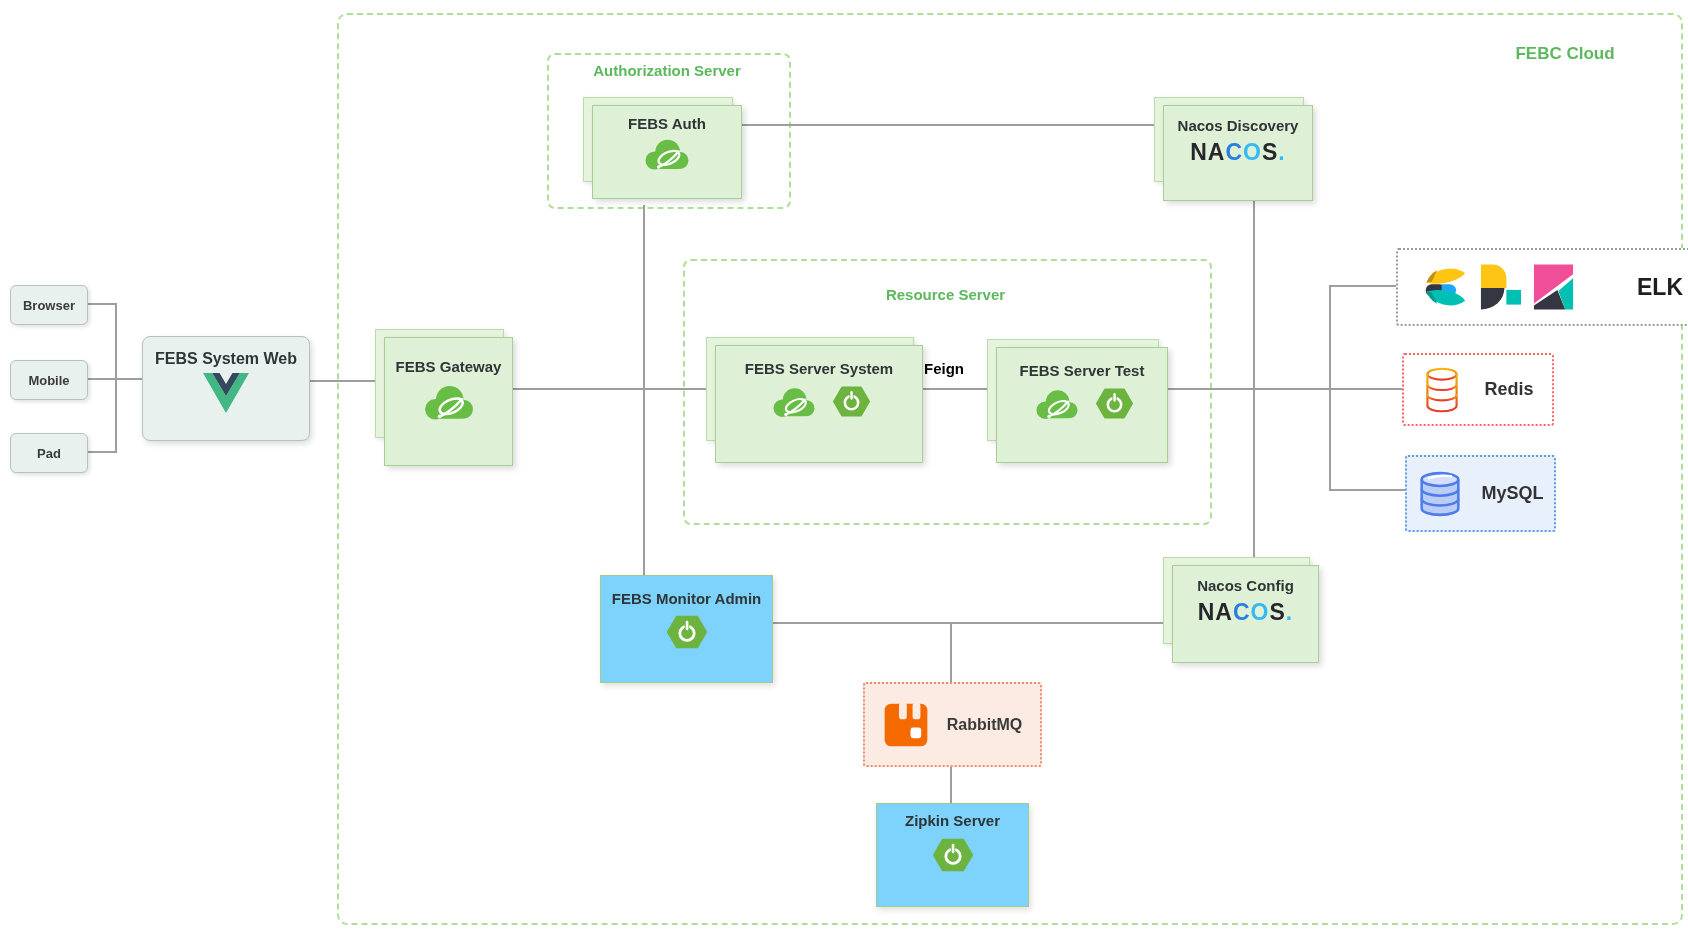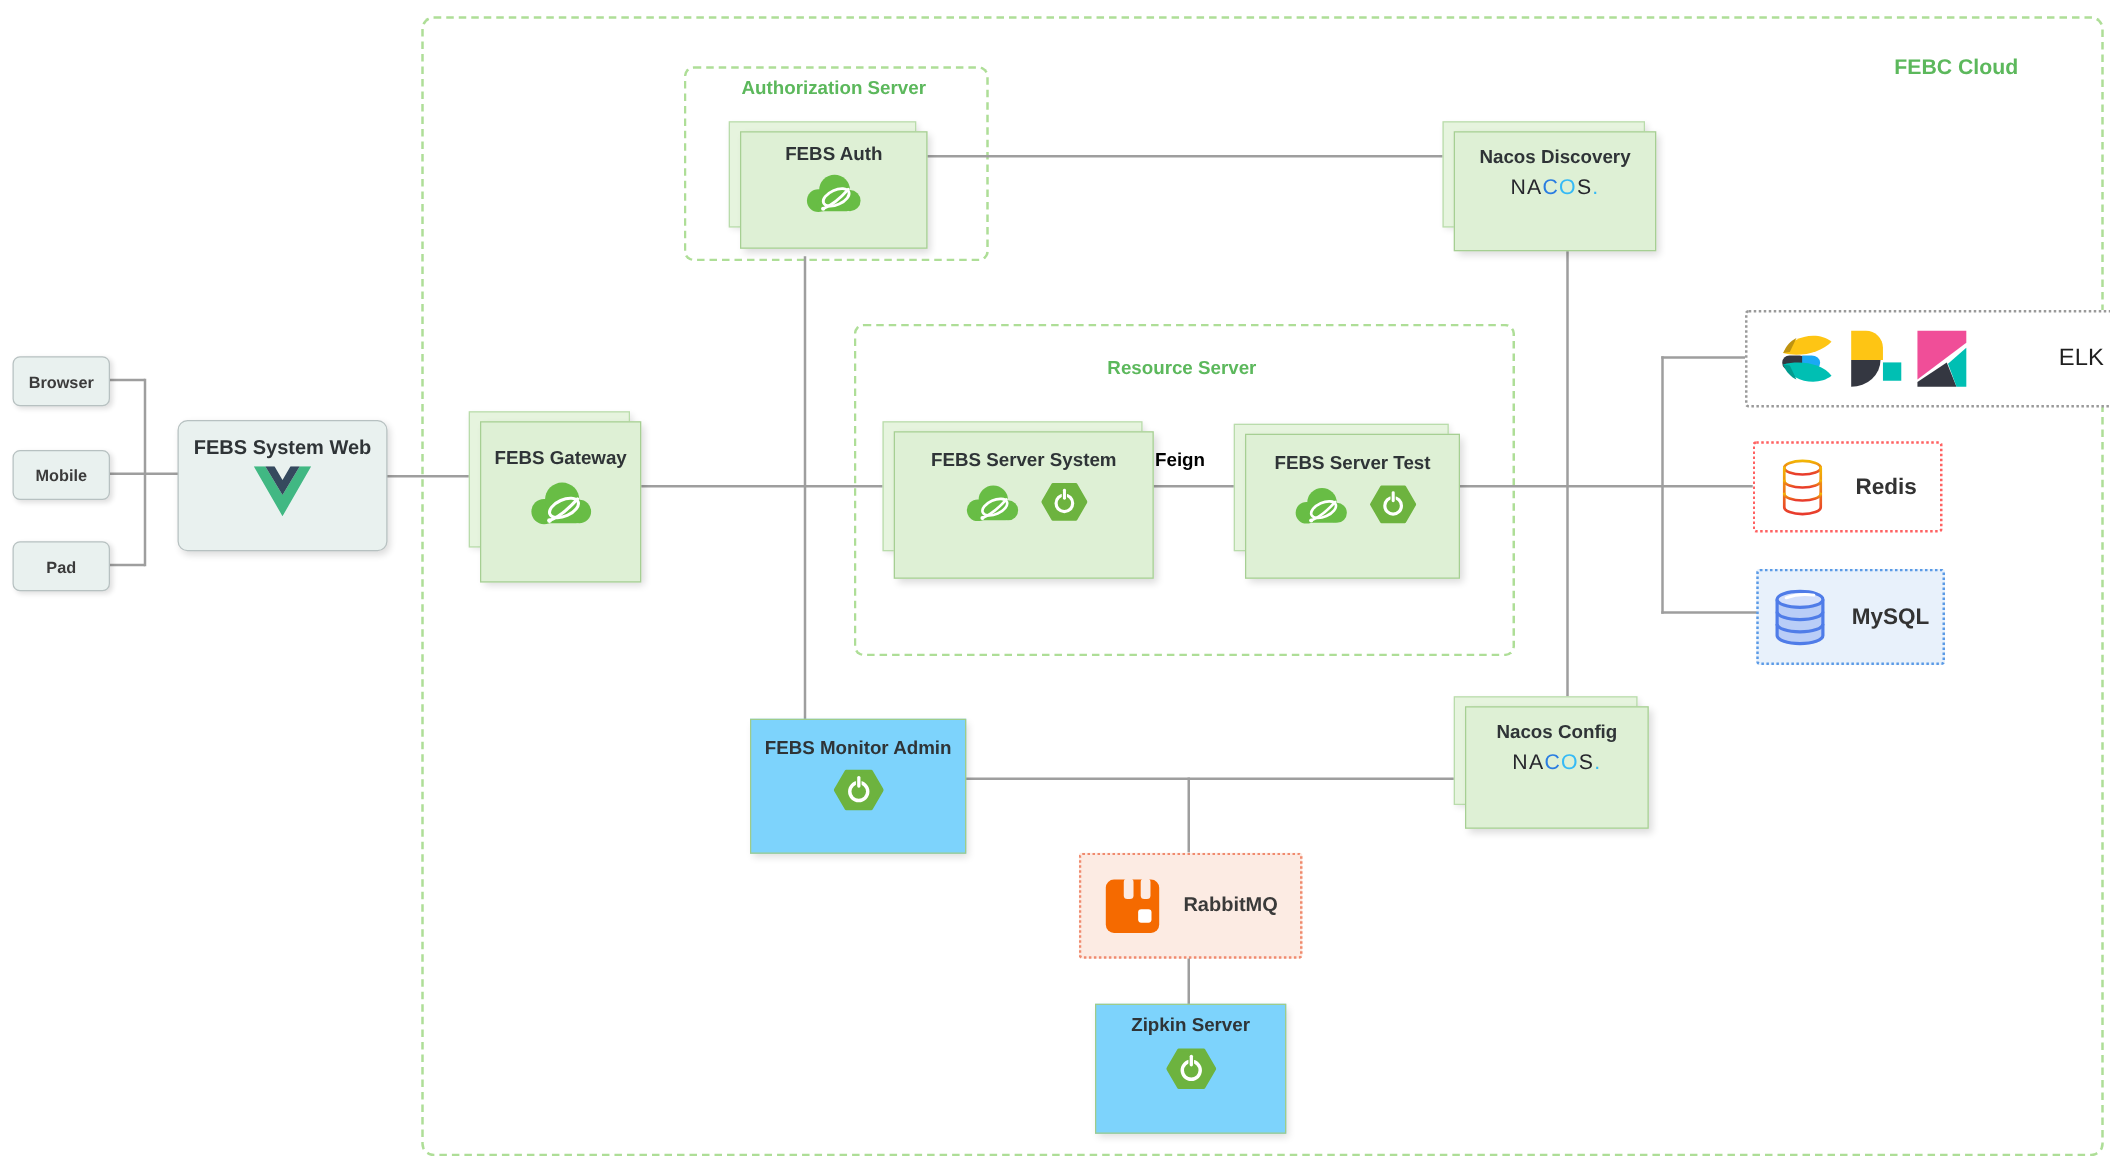--- a/index.html
+++ b/index.html
@@ -34,29 +34,29 @@
   .stack .front{position:relative;width:100%;height:100%;background:#def0d5;border:1.5px solid #a6cf93;
                box-shadow:3px 3px 6px rgba(0,0,0,.14);display:flex;flex-direction:column;align-items:center;}
 
   
   .green-node{position:absolute;z-index:3;background:#7dd3fc;border:1.5px solid #9fcc8a;
               box-shadow:2px 3px 6px rgba(0,0,0,.13);display:flex;flex-direction:column;align-items:center;}
 
   .icon-row{display:flex;align-items:center;gap:14px;}
 
   
-  .nacos-wordmark{font-weight:400;font-size:17px;letter-spacing:1px;color:#26262c;line-height:1;}
+  .nacos-wordmark{font-weight:700;font-size:23px;letter-spacing:1px;color:#26262c;line-height:1;}
   .nacos-wordmark .nc{color:#2a7de1;}
   .nacos-wordmark .no{color:#35baf6;}
   .nacos-wordmark .ndot{color:#35baf6;}
 
   
   .elk-node{position:absolute;z-index:3;background:#fff;border:2px dotted #9a9a9a;border-radius:3px;
             display:flex;align-items:center;padding:0 26px 0 24px;gap:10px;}
-  .elk-text{font-weight:400;font-size:19px;color:#1f1f1f;margin-left:auto;}
+  .elk-text{font-weight:700;font-size:23px;color:#1f1f1f;margin-left:auto;}
   .redis-node{position:absolute;z-index:3;background:#fff;border:2px dotted #ff6262;border-radius:3px;
             display:flex;align-items:center;justify-content:center;gap:22px;}
   .mysql-node{position:absolute;z-index:3;background:#e8f1fb;border:2px dotted #5a9ae6;border-radius:3px;
             display:flex;align-items:center;justify-content:center;gap:18px;}
   .db-text{font-weight:700;font-size:18px;color:#333;}
 
   
   .rabbit-node{position:absolute;z-index:3;background:#fcebe3;border:2px dotted #f08a6e;border-radius:3px;
             display:flex;align-items:center;justify-content:center;gap:18px;}
   .rabbit-text{font-weight:700;font-size:16px;color:#3a3a3a;}
@@ -145,21 +145,21 @@
             <circle cx="60" cy="39" r="13"></circle>
           <rect x="19" y="37" width="44" height="15" rx="7"></rect>
         </g>
         <ellipse cx="43" cy="35" rx="17" ry="9" fill="none" stroke="#fff" stroke-width="3.4" transform="rotate(-24 43 35)"></ellipse>
         <path d="M27 49 Q42 43 58 25" fill="none" stroke="#fff" stroke-width="3.4" stroke-linecap="round"></path>
         <circle cx="27" cy="49" r="2.6" fill="#fff"></circle>
       </svg>
     </div>
   </div>
 
-  <div class="stack" style="left:1163px;top:105px;width:160px;height:83px;">
+  <div class="stack" style="left:1163px;top:105px;width:148px;height:83px;">
     <div class="back"></div>
     <div class="front" style="padding-top:11px;gap:7px;">
       <div class="nlabel">Nacos Discovery</div>
       <div class="nacos-wordmark">
         <span>NA</span><span class="nc">C</span><span class="no">O</span><span>S</span><span class="ndot">.</span>
       </div>
     </div>
   </div>
 
   <div class="stack" style="left:715px;top:345px;width:206px;height:102px;">

